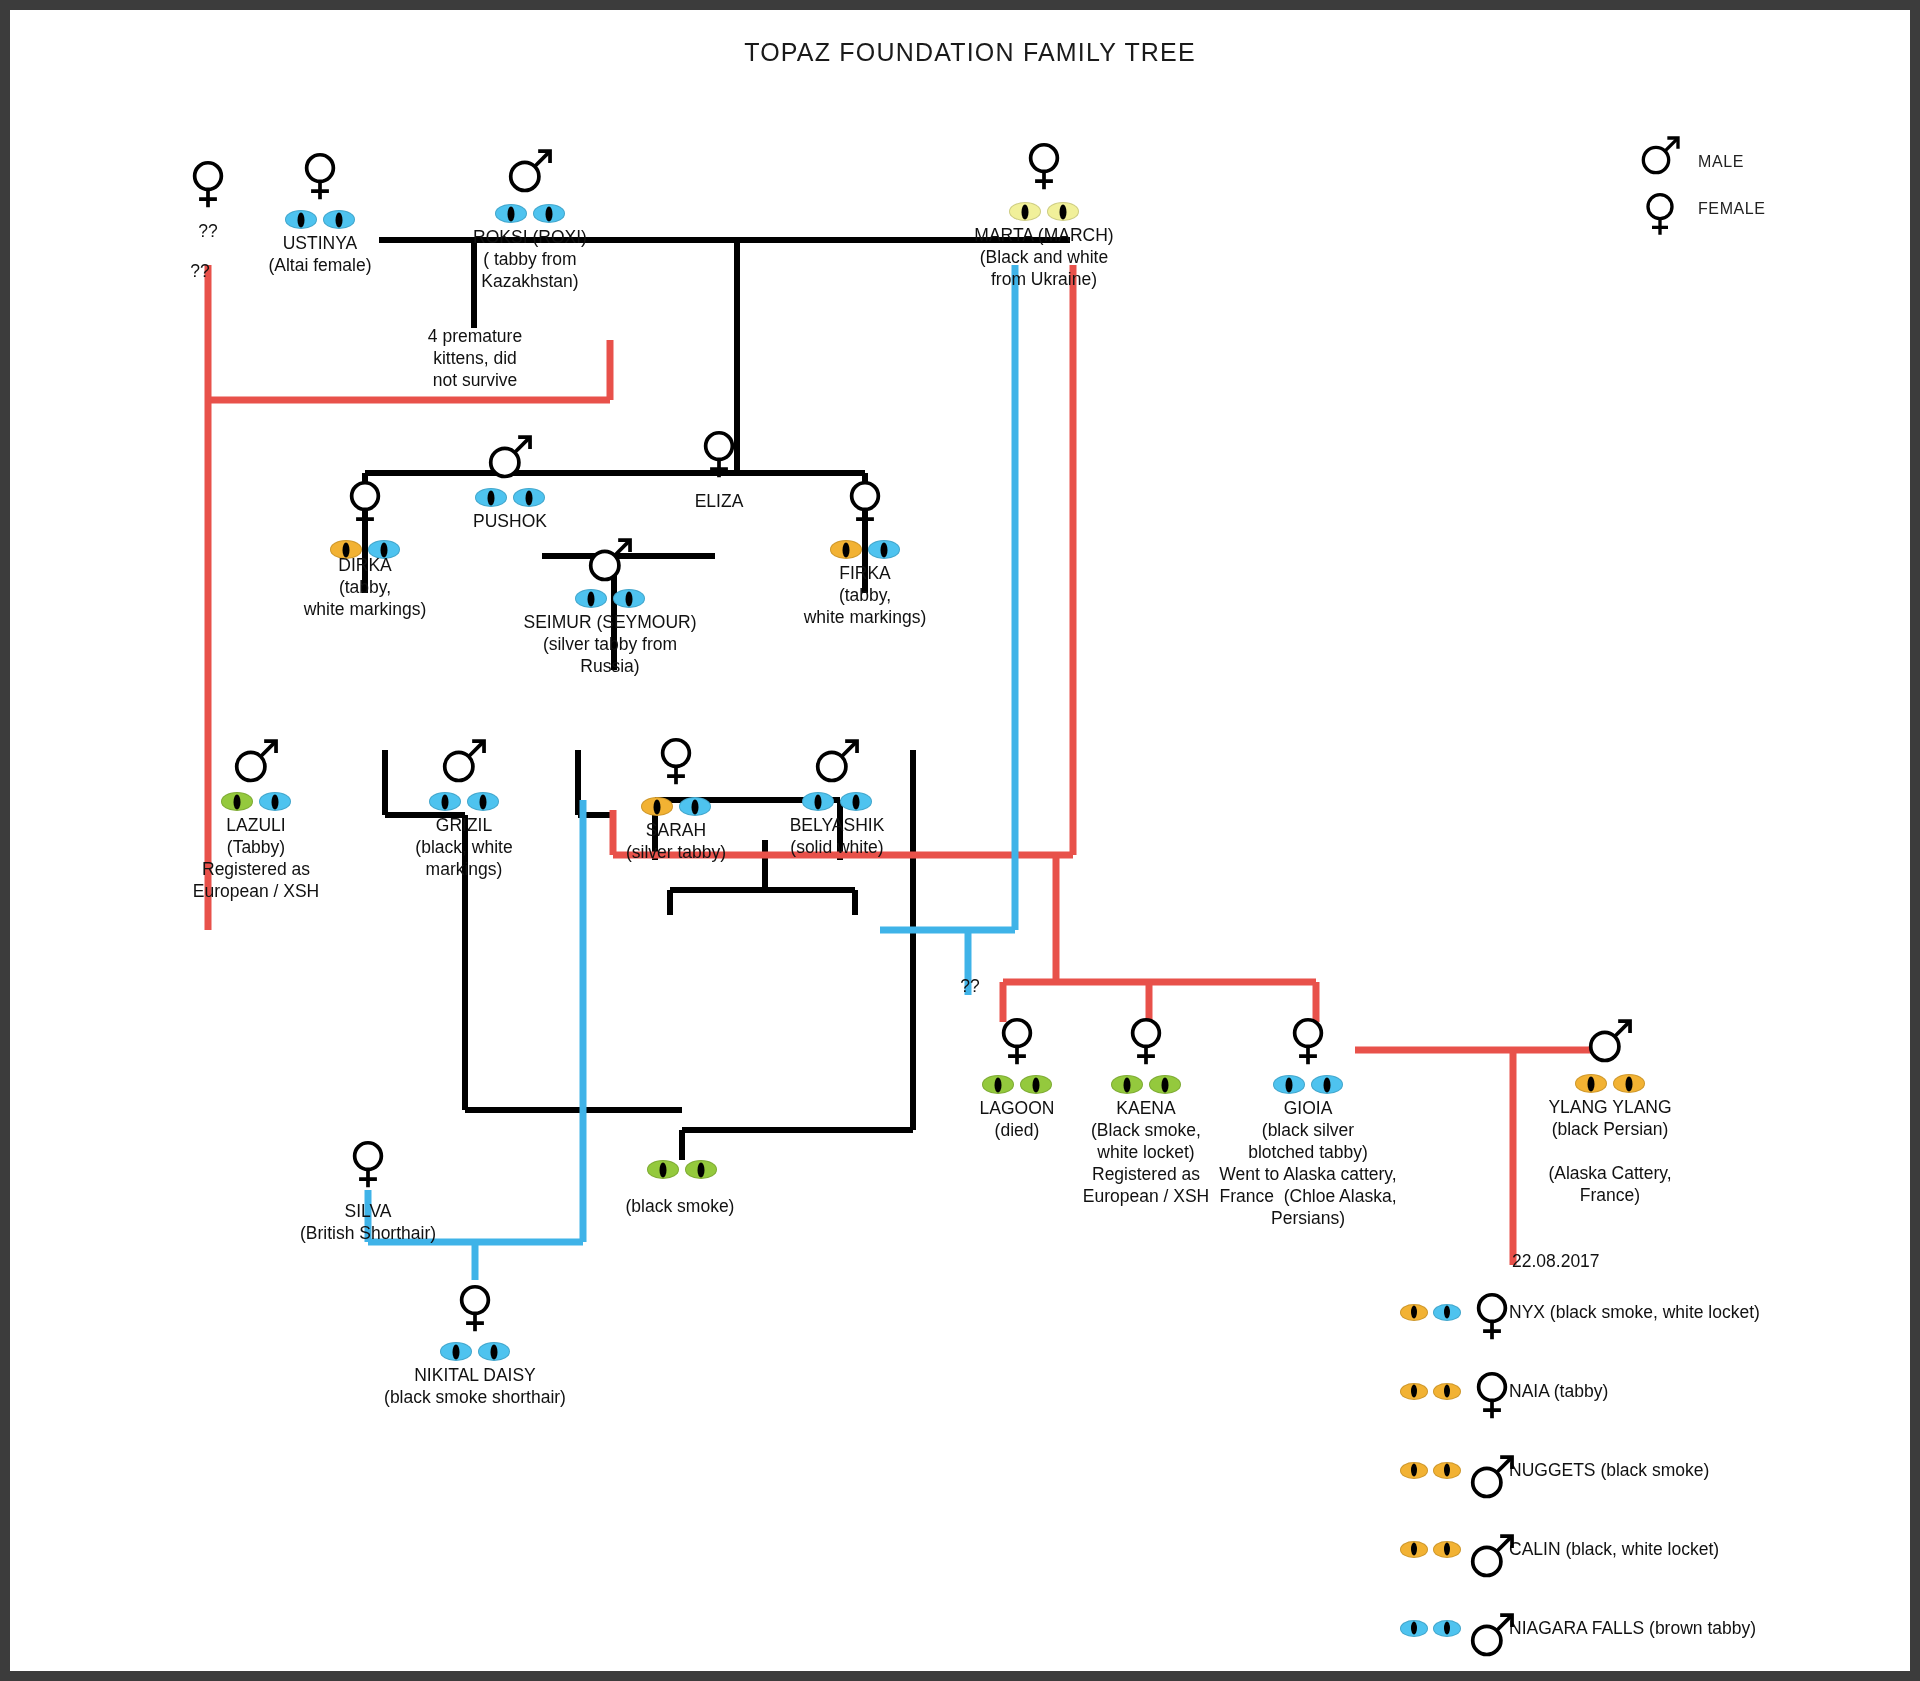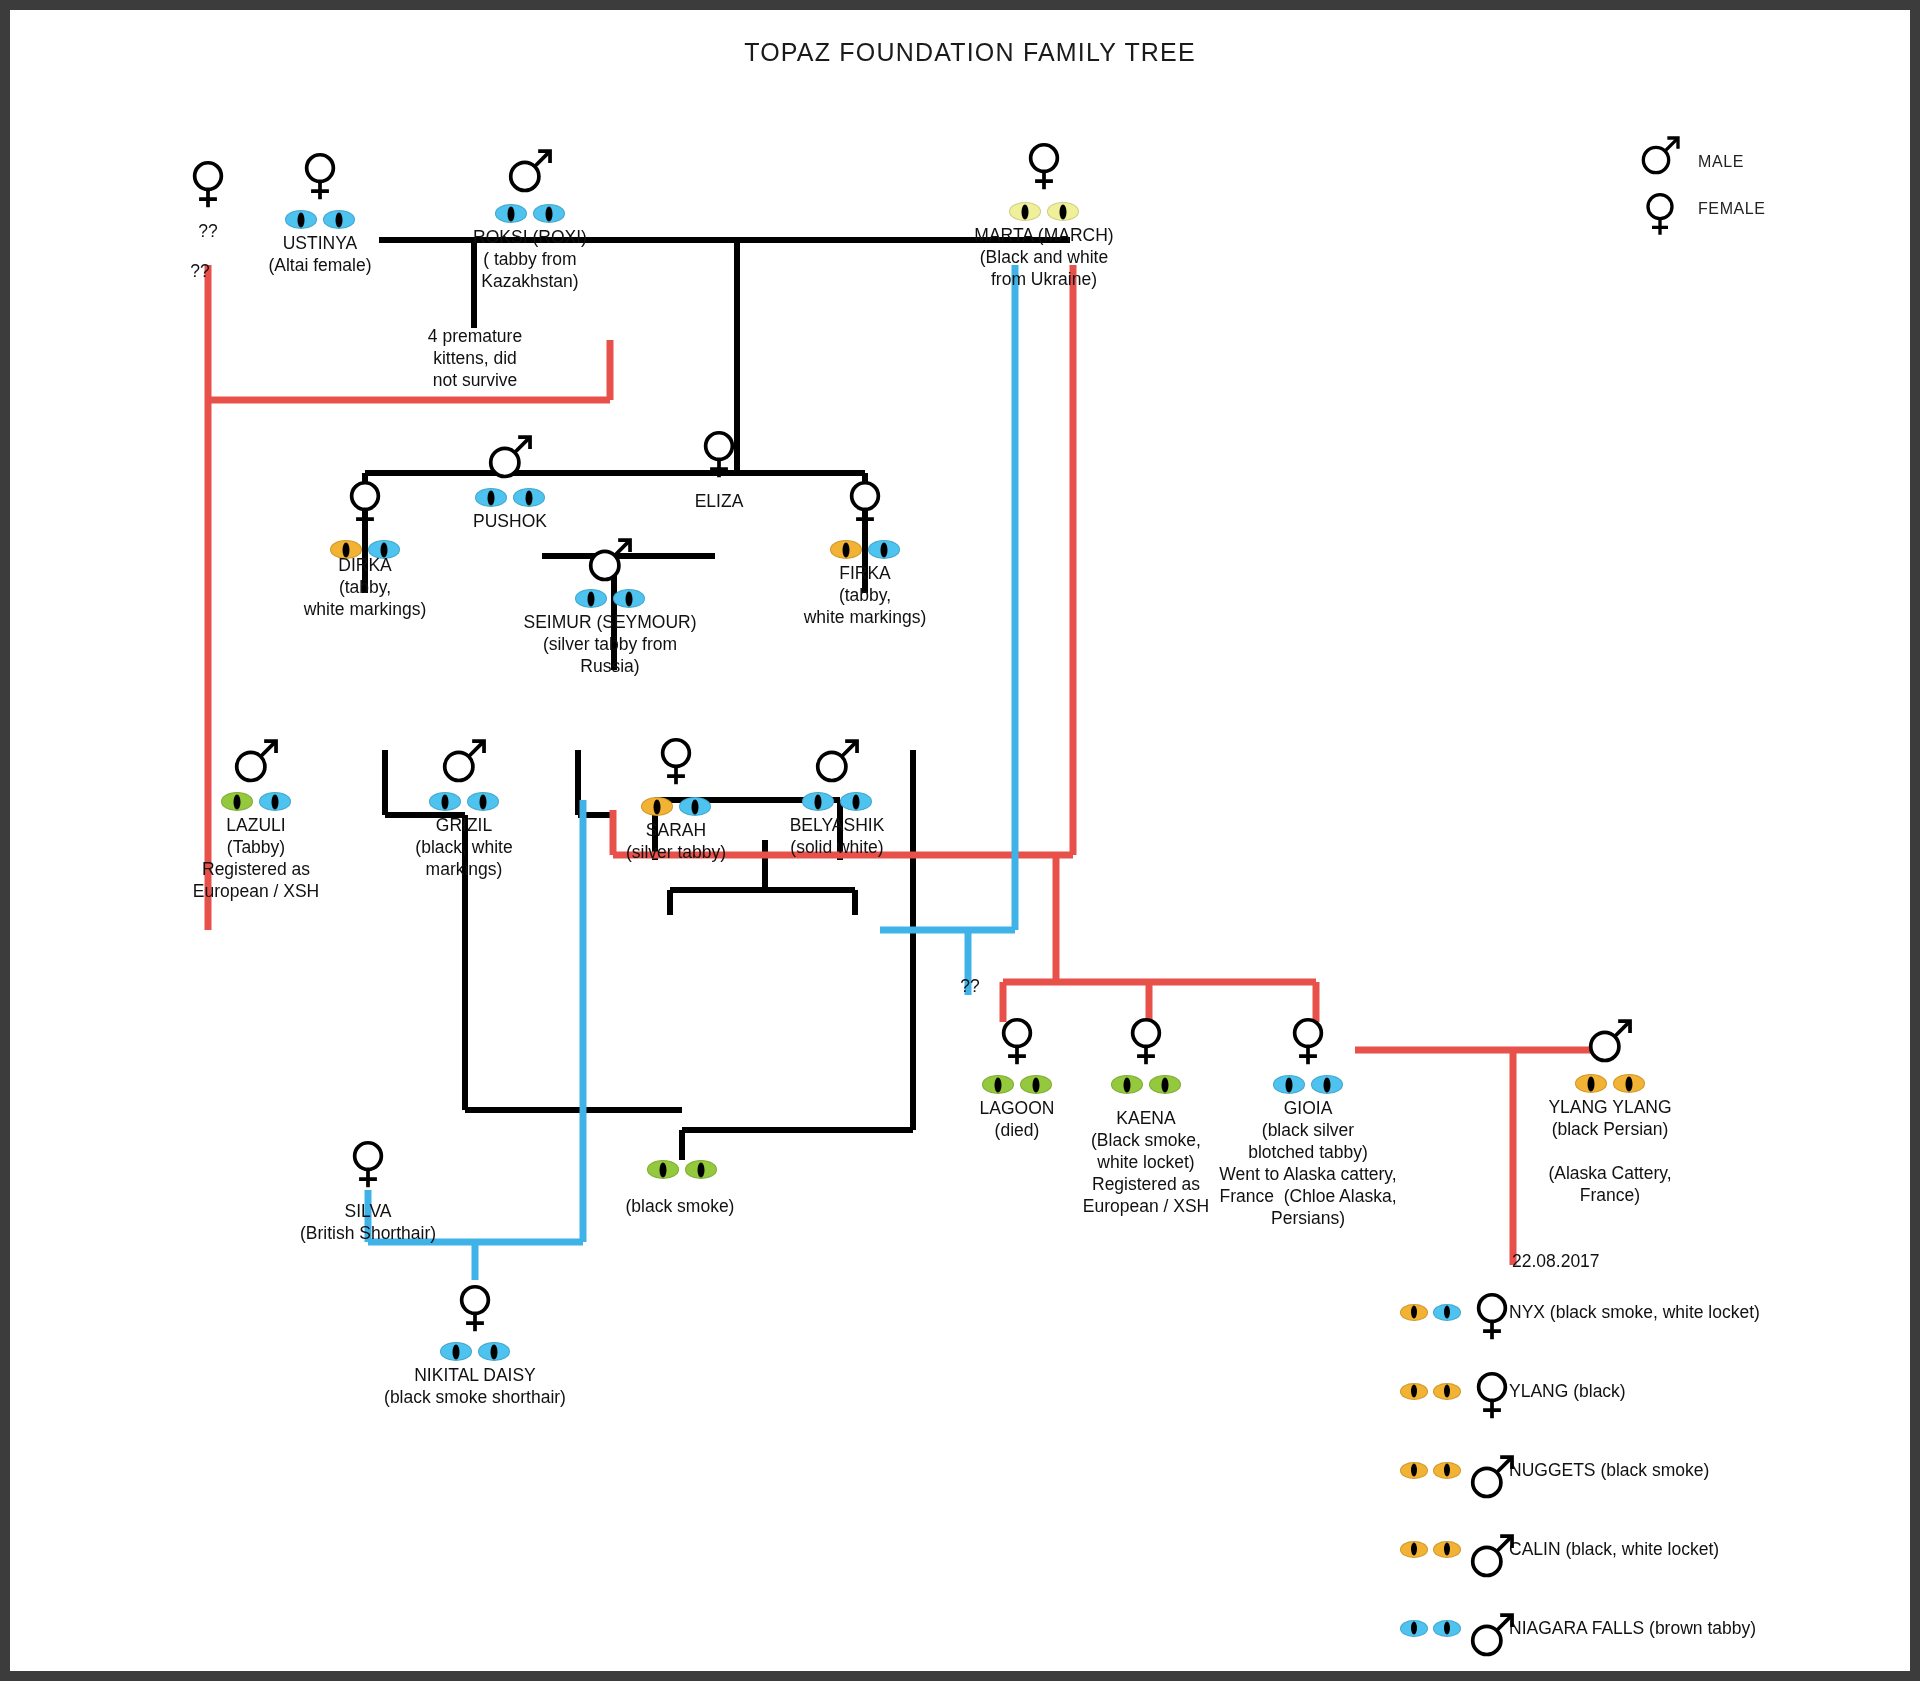--- a/index.html
+++ b/index.html
@@ -342,21 +342,21 @@
       </div>
       <div class="node" style="left: 1136px; top: 1005px;">
         <div class="sym"><svg viewBox="0 0 62 72" width="46" height="54">
             <circle cx="31" cy="24" r="18" fill="#fff" stroke="#000" stroke-width="5"></circle>
             <path d="M31,42 L31,66 M19,55 L43,55" stroke="#000" stroke-width="5" fill="none"></path>
           </svg></div>
         <div class="eyes" style="top: 60px;">
           <span class="eye" style="background: rgb(148, 201, 61);"></span>
           <span class="eye" style="background: rgb(148, 201, 61);"></span>
         </div>
-        <div class="lbl" style="top: 82px; margin-top: 10px;">KAENA
+        <div class="lbl" style="top: 82px;">KAENA
 (Black smoke,
 white locket)
 Registered as
 European / XSH</div>
       </div>
       <div class="node" style="left: 1298px; top: 1005px;">
         <div class="sym"><svg viewBox="0 0 62 72" width="46" height="54">
             <circle cx="31" cy="24" r="18" fill="#fff" stroke="#000" stroke-width="5"></circle>
             <path d="M31,42 L31,66 M19,55 L43,55" stroke="#000" stroke-width="5" fill="none"></path>
           </svg></div>
@@ -423,21 +423,21 @@
       </div>
       <div class="kit" style="left: 1390px; top: 1359px;">
         <span class="eyes2">
           <span class="eye" style="background: rgb(242, 178, 51);"></span>
           <span class="eye" style="background: rgb(242, 178, 51);"></span>
         </span>
         <span class="ksym"><svg viewBox="0 0 62 72" width="46" height="54">
             <circle cx="31" cy="24" r="18" fill="#fff" stroke="#000" stroke-width="5"></circle>
             <path d="M31,42 L31,66 M19,55 L43,55" stroke="#000" stroke-width="5" fill="none"></path>
           </svg></span>
-        <span class="ktxt">YLANG (black)</span>
+        <span class="ktxt">NAIA (tabby)</span>
       </div>
       <div class="kit" style="left: 1390px; top: 1438px;">
         <span class="eyes2">
           <span class="eye" style="background: rgb(242, 178, 51);"></span>
           <span class="eye" style="background: rgb(242, 178, 51);"></span>
         </span>
         <span class="ksym"><svg viewBox="0 0 62 72" width="46" height="54">
             <circle cx="24" cy="46" r="19" fill="#fff" stroke="#000" stroke-width="5"></circle>
             <path d="M37,33 L56,14" stroke="#000" stroke-width="5" fill="none"></path>
             <path d="M42,12 L58,12 L58,28" stroke="#000" stroke-width="5" fill="none"></path>

